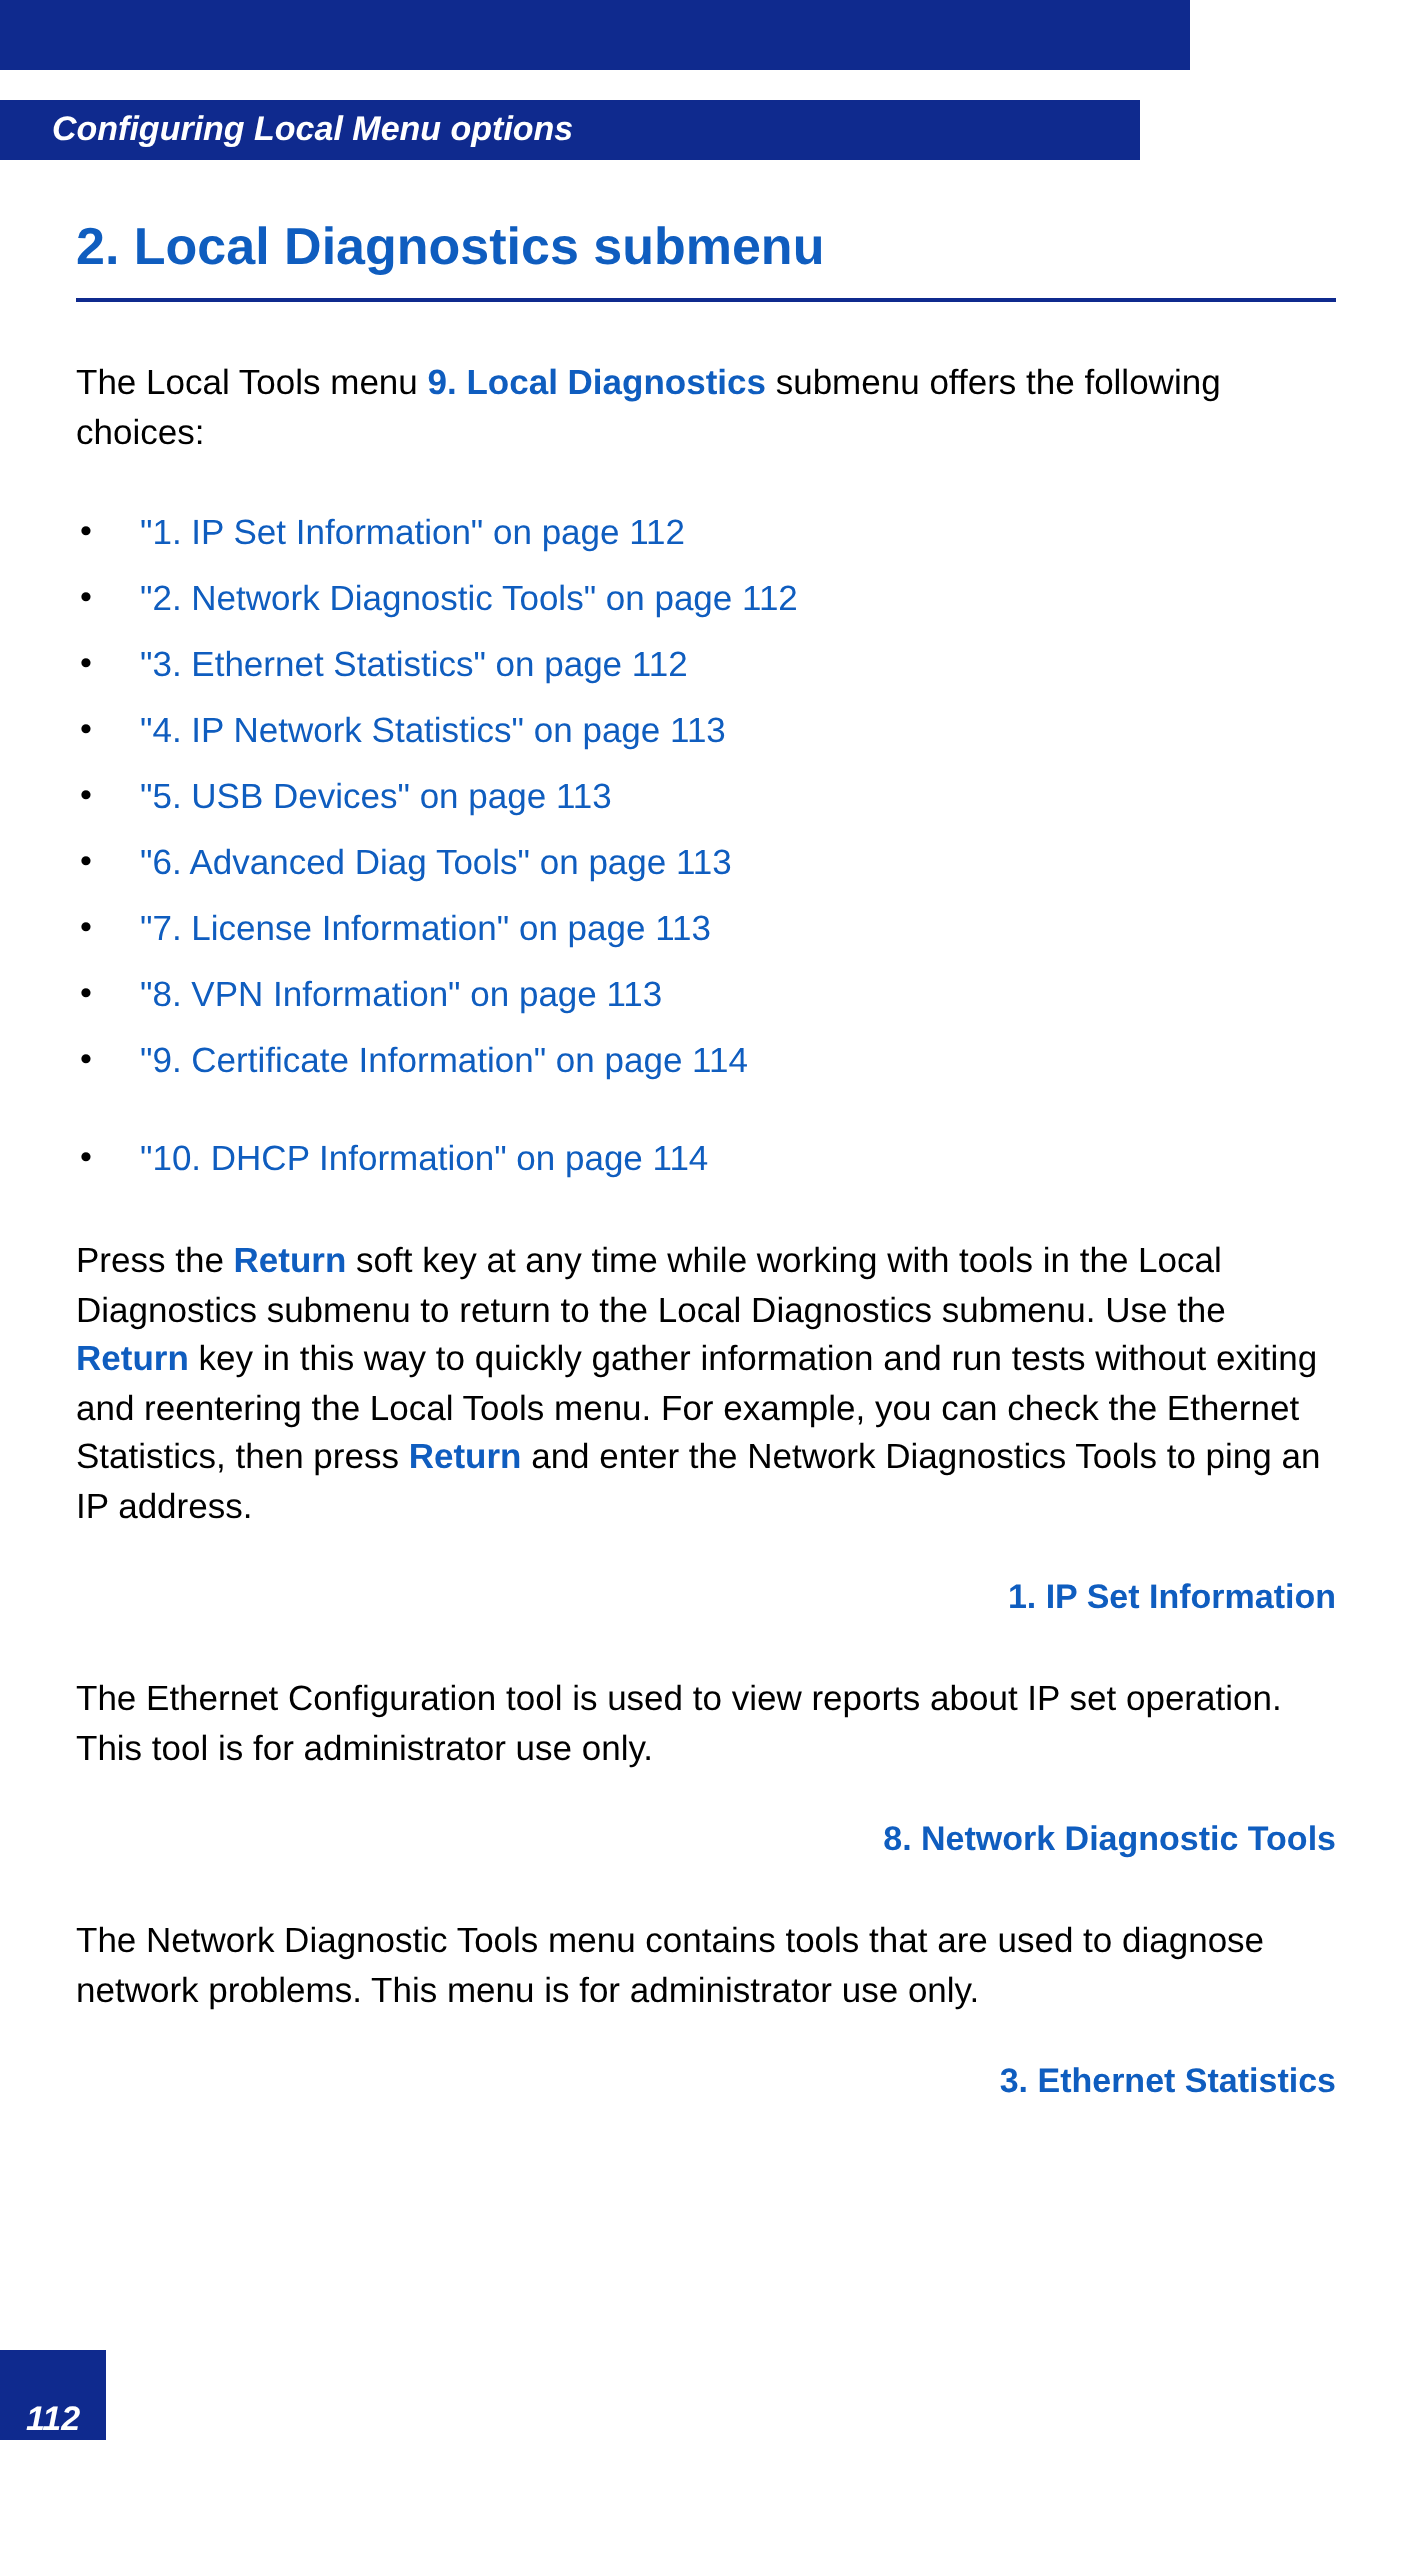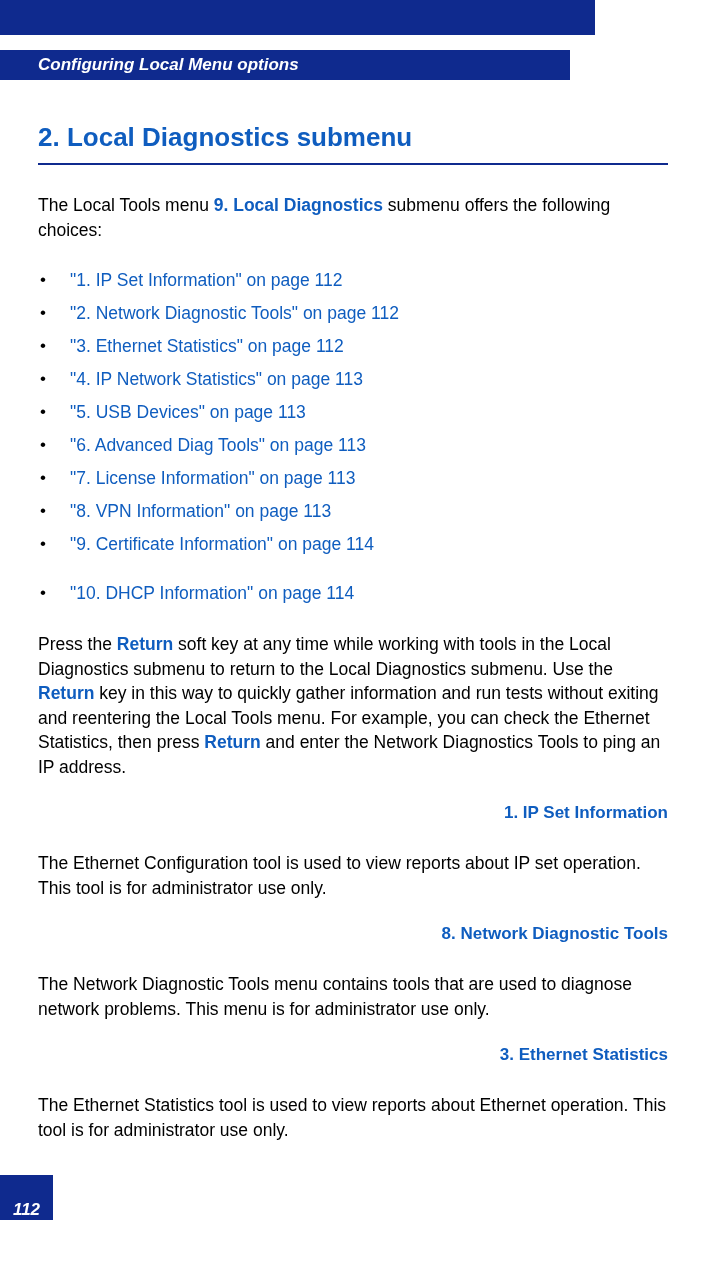--- a/index.html
+++ b/index.html
@@ -20,31 +20,31 @@
   }
   .header-bar {
     position: absolute;
     top: 50px;
     left: 0;
     width: 570px;
     height: 30px;
     background: #0f2a8e;
     display: flex;
     align-items: center;
-    padding-left: 38px;
+    padding-left: 26px;
   }
   .header-bar-text {
     color: #fff;
     font-weight: bold;
     font-size: 17px;
     font-style: italic;
   }
   .content {
     position: absolute;
-    top: 122px;
+    top: 108px;
     left: 38px;
     width: 630px;
   }
   .main-heading {
     color: #0f5dbf;
     font-weight: bold;
     font-size: 26px;
     margin-bottom: 10px;
     font-family: Arial, sans-serif;
   }
@@ -163,19 +163,18 @@
     <span>Press the </span><span class="link-inline">Return</span><span> soft key at any time while working with tools in the Local Diagnostics submenu to return to the Local Diagnostics submenu. Use the </span><span class="link-inline">Return</span><span> key in this way to quickly gather information and run tests without exiting and reentering the Local Tools menu. For example, you can check the Ethernet Statistics, then press </span><span class="link-inline">Return</span><span> and enter the Network Diagnostics Tools to ping an IP address.</span>
   </p>
 
   <h2 class="sub-heading">1. IP Set Information</h2>
   <p class="body-text">The Ethernet Configuration tool is used to view reports about IP set operation. This tool is for administrator use only.</p>
 
   <h2 class="sub-heading">8. Network Diagnostic Tools</h2>
   <p class="body-text">The Network Diagnostic Tools menu contains tools that are used to diagnose network problems. This menu is for administrator use only.</p>
 
   <h2 class="sub-heading">3. Ethernet Statistics</h2>
-  <p class="body-text">The Ethernet Statistics tool is used to view reports about Ethernet operation. This tool is for administrator use only.</p>
 
 </div>
 
 <div class="page-number-box">
   <span>112</span>
 </div>
 
 </body></html>

